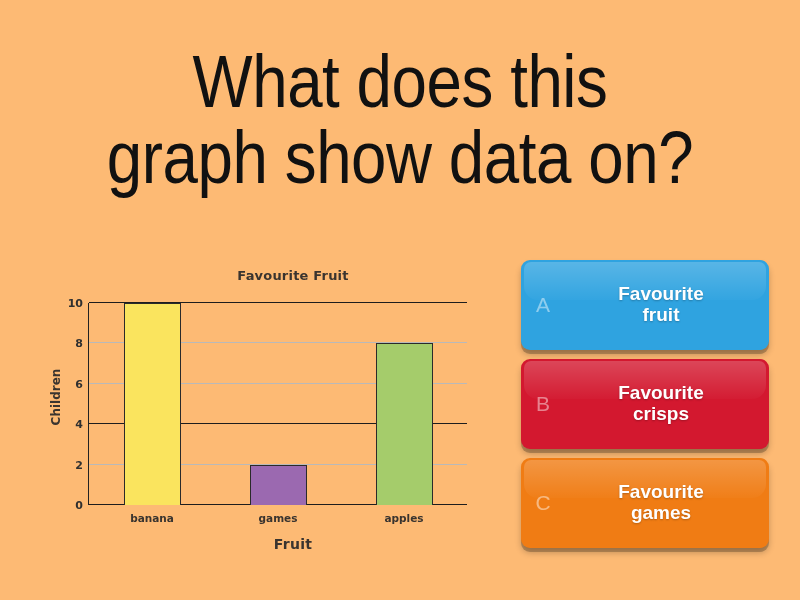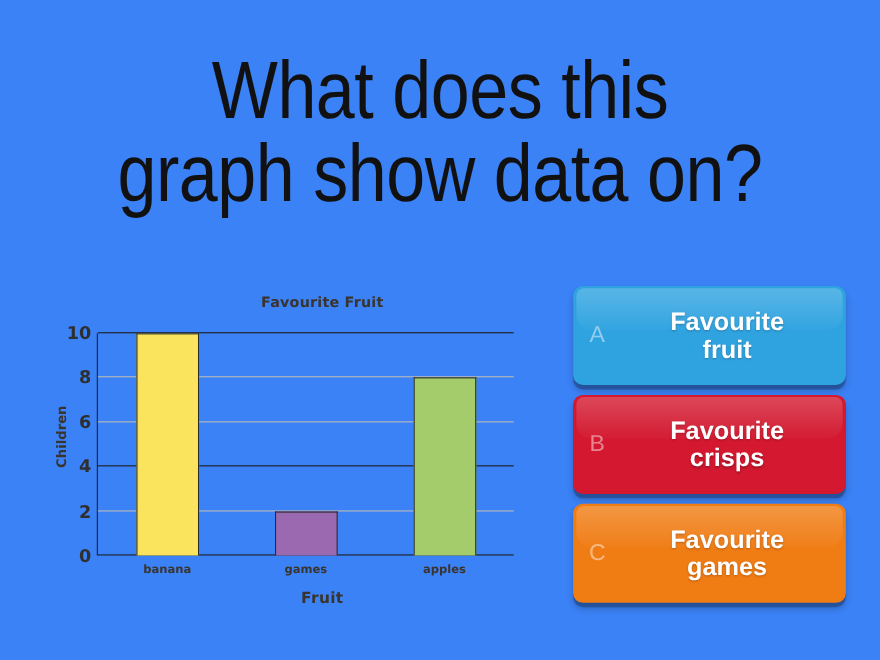--- a/index.html
+++ b/index.html
@@ -2,21 +2,21 @@
 <html><head>
 <meta charset="utf-8">
 <style>
   * { box-sizing: border-box; margin: 0; padding: 0; }
   html, body {
     width: 800px; height: 600px;
     background: #ffffff;
     font-family: "Liberation Sans", sans-serif;
     overflow: hidden;
   }
-  #stage { position: relative; width: 800px; height: 600px; background: #3b82f6; }
+  #stage { position: relative; width: 800px; height: 600px; background: #fdba74; }
 
   
   #question {
     position: absolute;
     left: 0; top: 44px;
     width: 800px;
     text-align: center;
     font-family: "Liberation Sans", sans-serif;
     font-size: 74px;
     line-height: 1.03;
@@ -81,21 +81,21 @@
   }
   .gridline.strong { border-top: 1.5px solid #1d1d1d; }
   .gridline.baseline { border-top: 1.8px solid #1d1d1d; }
   .ytick {
     position: absolute;
     right: 100%;
     width: 26px;
     margin-right: 6px;
     text-align: right;
     font-family: "DejaVu Sans", sans-serif;
-    font-size: 16px;
+    font-size: 11px;
     font-weight: 600;
     color: #2f2f2f;
     transform: translateY(-50%);
   }
   .ytick-wrap { position: absolute; left: 0; width: 100%; height: 0; }
   #bars {
     position: absolute;
     left: 0; bottom: 0;
     width: 100%; height: 100%;
     display: flex;
@@ -161,21 +161,21 @@
     font-size: 21px;
     font-weight: 400;
     color: rgba(255,255,255,0.46);
     z-index: 2;
   }
   .opt-text {
     flex: 1 1 auto;
     padding-right: 12px;
     text-align: center;
     font-family: "Liberation Sans", sans-serif;
-    font-size: 23px;
+    font-size: 19px;
     font-weight: 700;
     line-height: 1.08;
     color: #ffffff;
     text-shadow: 0 1px 2px rgba(0,0,0,0.25);
     z-index: 2;
     white-space: pre-line;
   }
 </style>
 </head>
 <body>

